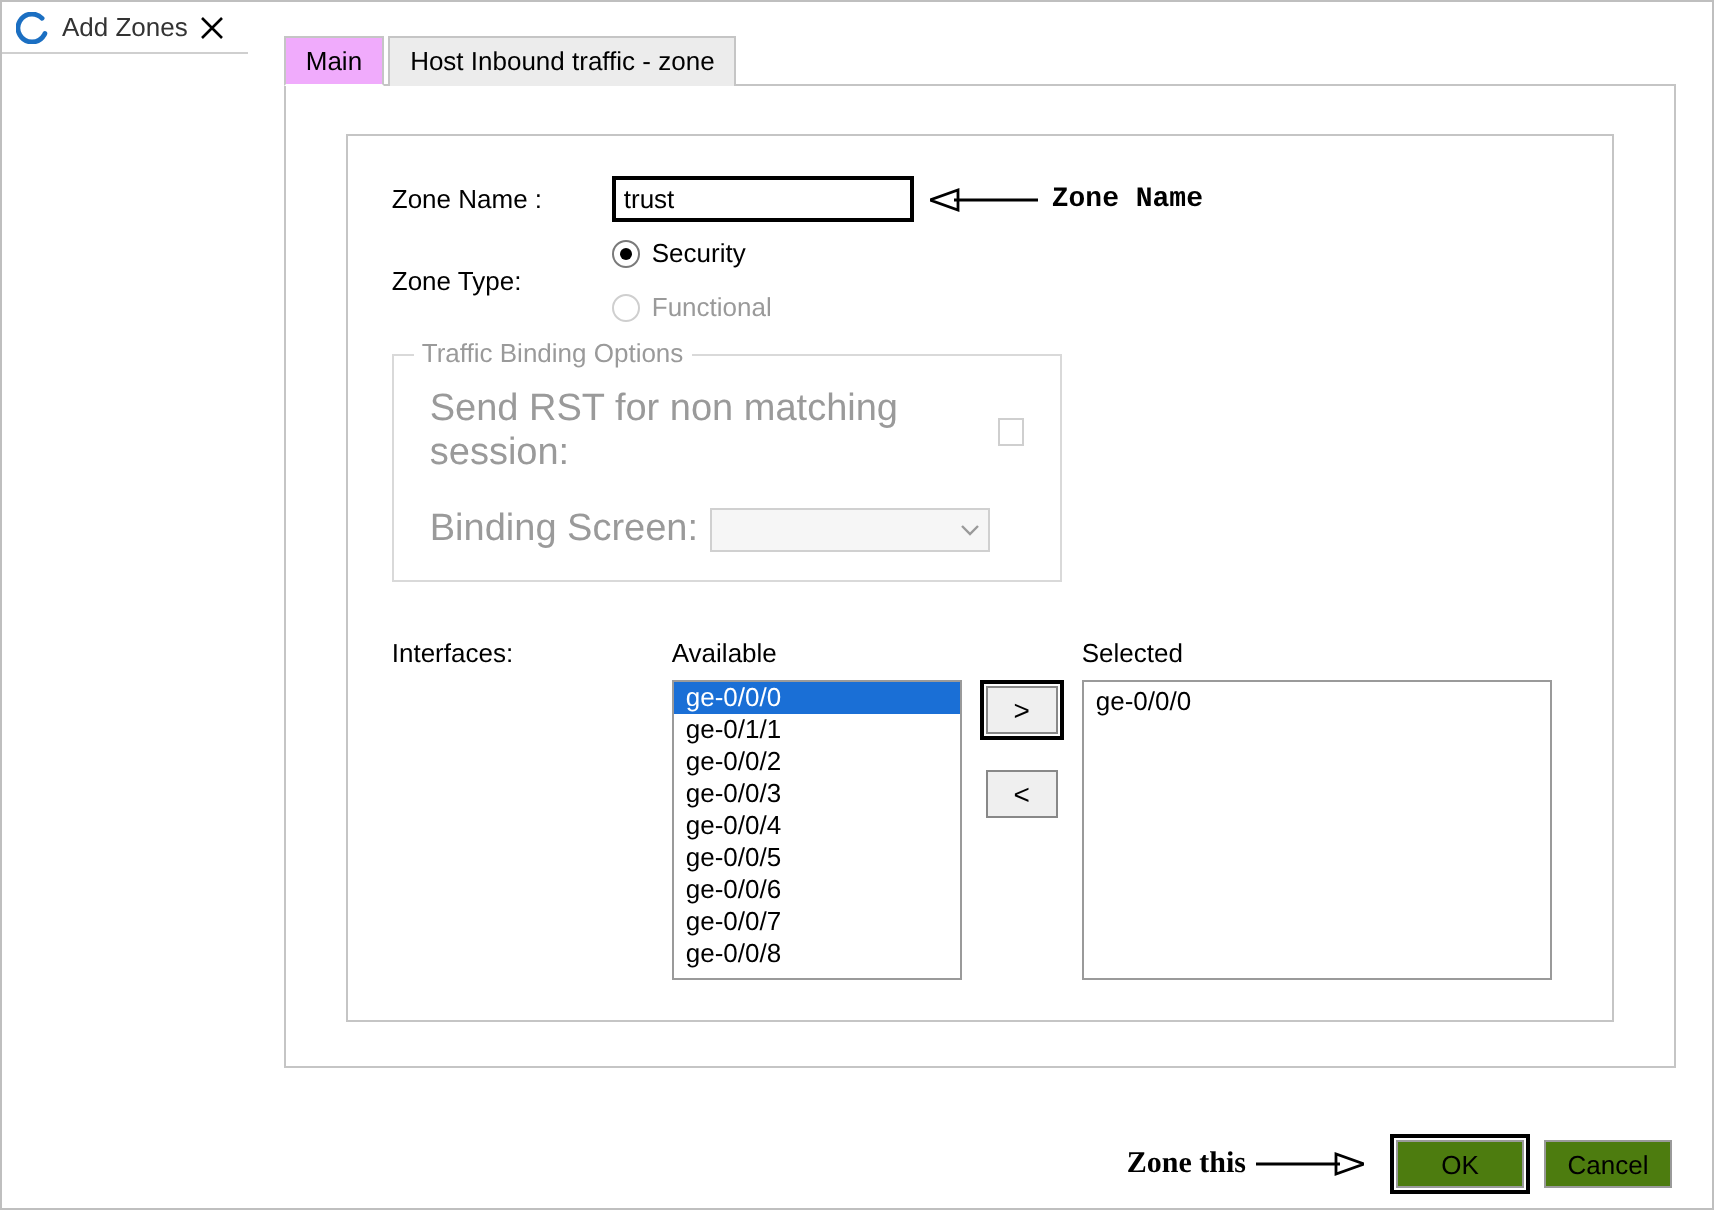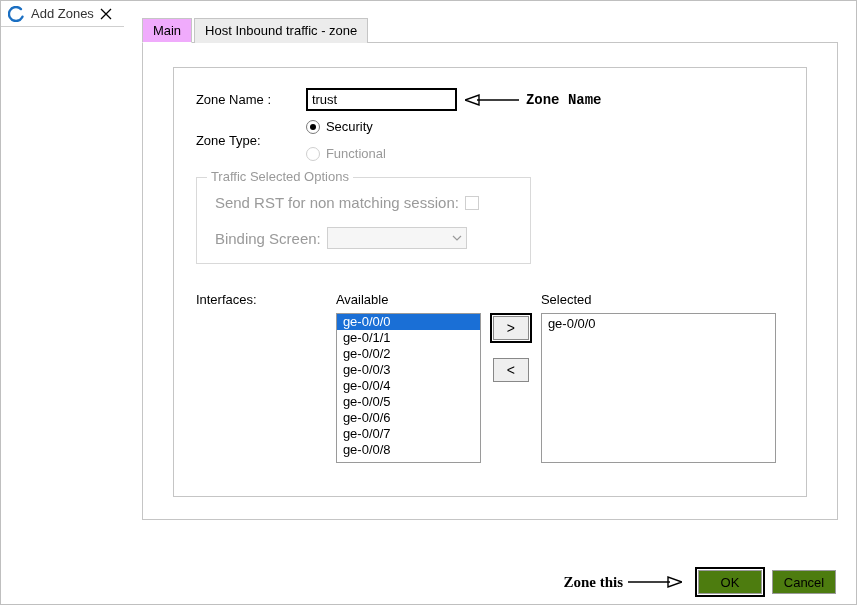--- a/index.html
+++ b/index.html
@@ -140,21 +140,21 @@
   .group-title {
     position: absolute;
     top: -9px; left: 10px;
     background: #fff;
     padding: 0 4px;
     color: #9a9a9a;
     font-size: 13px;
   }
   .group label {
     color: #9a9a9a;
-    font-size: 15px;
+    font-size: 19px;
   }
   .checkbox {
     width:14px; height:14px;
     border:1px solid #cfcfcf;
     display:inline-block;
     vertical-align:middle;
     margin-left: 6px;
     background:#fff;
   }
   .combo {
@@ -315,21 +315,21 @@
               <span class="radiolabel">Security</span>
             </div>
             <div class="radiowrap">
               <span class="radio disabled"></span>
               <span class="radiolabel" style="color:#9a9a9a">Functional</span>
             </div>
           </div>
         </div>
 
         <div class="group">
-          <span class="group-title">Traffic Selected Options</span>
+          <span class="group-title">Traffic Binding Options</span>
           <div style="display:flex; align-items:center; margin-bottom:16px;">
             <label>Send RST for non matching session:</label>
             <span class="checkbox"></span>
           </div>
           <div style="display:flex; align-items:center;">
             <label>Binding Screen:</label>
             <span class="combo">
               <span class="chev">
                 <svg width="10" height="6" viewBox="0 0 10 6">
                     <path d="M1 1 L5 5 L9 1" fill="none" stroke="#9a9a9a" stroke-width="1.2"></path>

